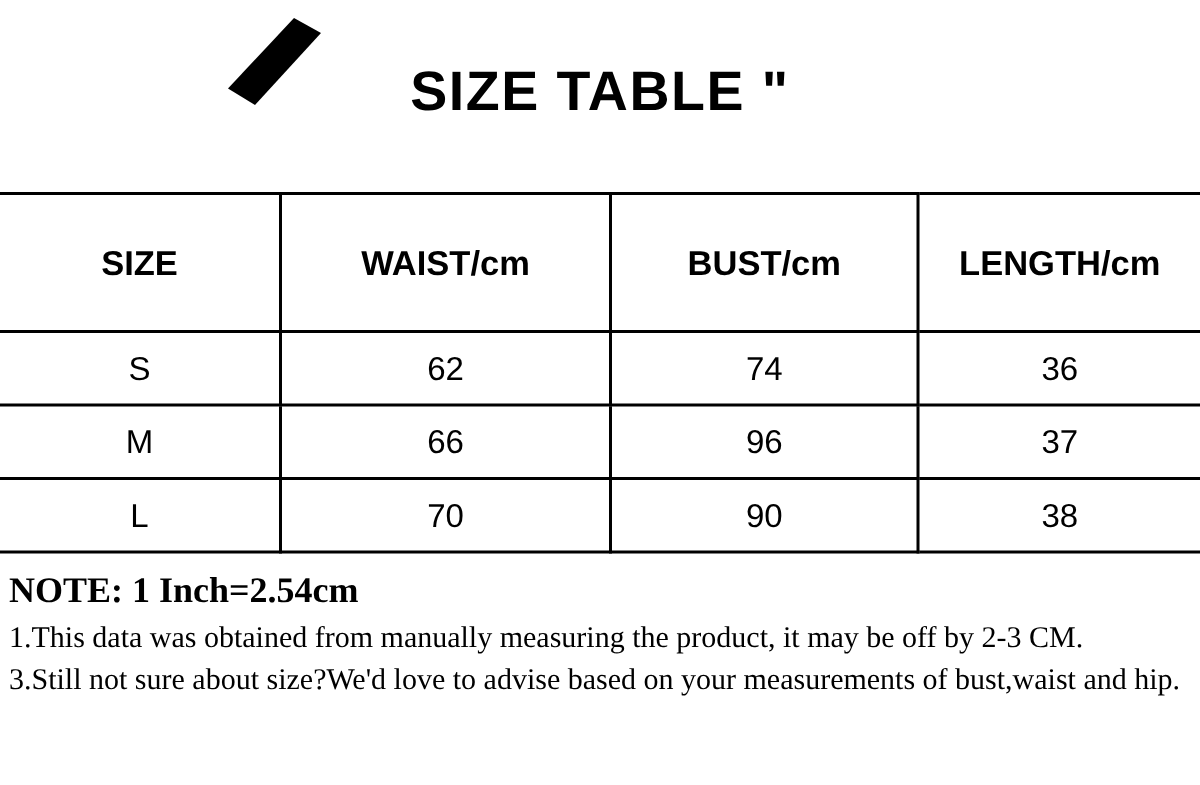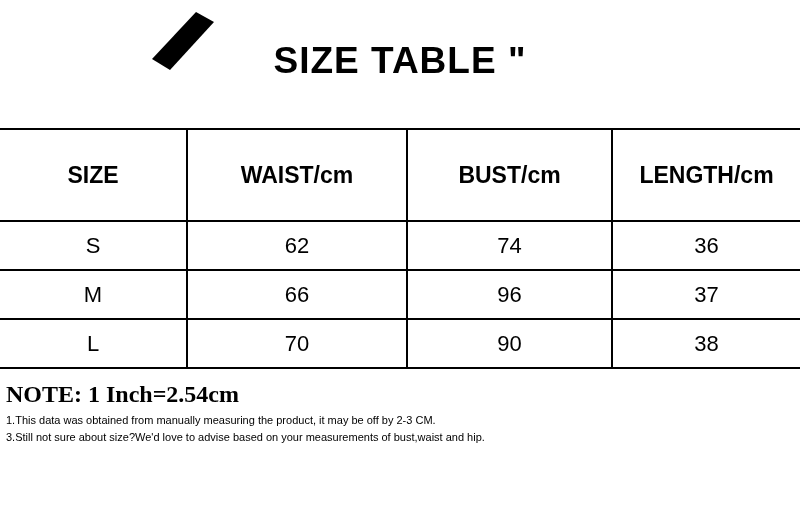--- a/index.html
+++ b/index.html
@@ -82,23 +82,23 @@
   .note {
     padding: 8px 4px 0 4px;
   }
   .note-title {
     font-size: 24px;
     font-weight: bold;
     margin: 4px 0 6px 2px;
     font-family: Liberation Serif, serif;
   }
   .note-line {
-    font-size: 11px;
+    font-size: 20px;
     margin: 0 0 5px 2px;
-    font-family: Liberation Sans, sans-serif;
+    font-family: Liberation Serif, serif;
     white-space: nowrap;
   }
 </style>
 </head>
 <body>
 
 <div class="page">
 
   <div class="header">
     <span class="slash-mark">

